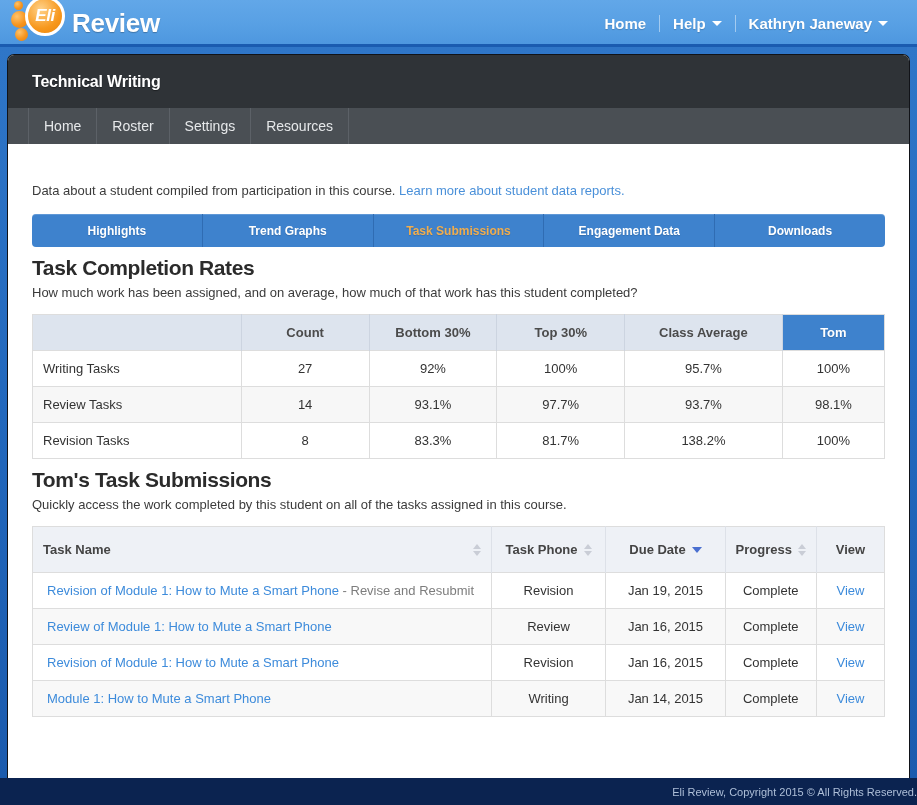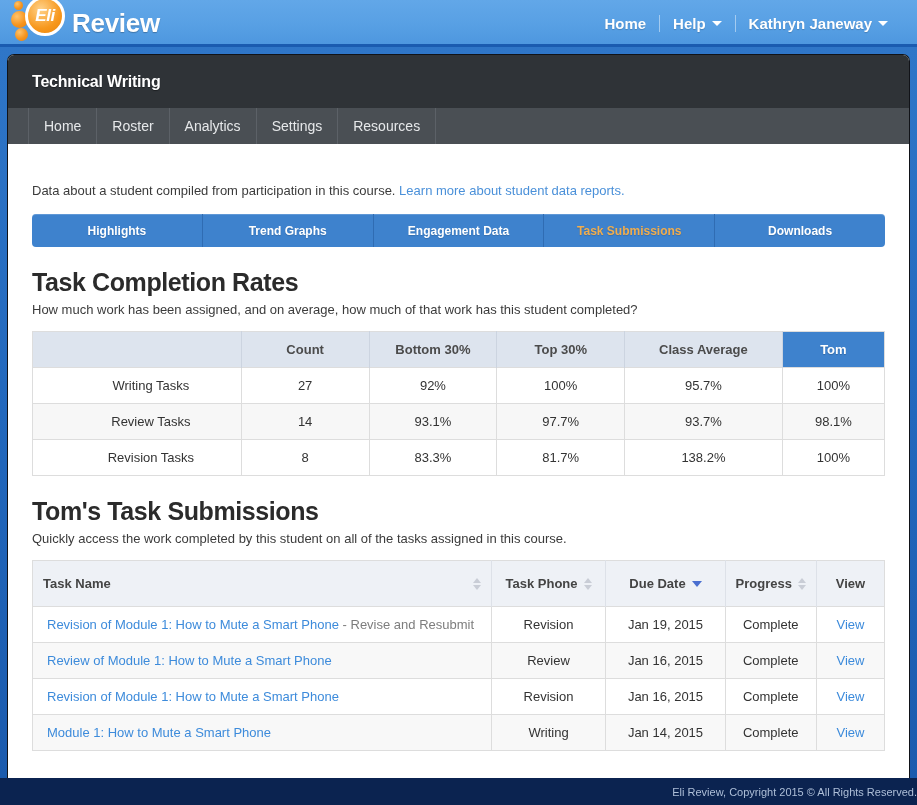--- a/index.html
+++ b/index.html
@@ -138,22 +138,22 @@
     color: #ffffff; font-size: 12px; font-weight: bold;
     border-right: 1px solid #2f6cb3;
     cursor: pointer;
     text-shadow: 0 1px 1px rgba(0,0,0,0.15);
   }
   .tab:last-child { border-right: none; }
   .tab.active { color: #f0ad4e; }
 
   
   .sec-title {
-    font-size: 25px; font-weight: bold; color: #2b2b2b;
-    margin-top: 21px; letter-spacing: -0.4px;
+    font-size: 21px; font-weight: bold; color: #2b2b2b;
+    margin-top: 9px; letter-spacing: -0.4px;
   }
   .sec-sub { font-size: 13px; color: #3b3b3b; margin-top: 5px; }
 
   
   table { border-collapse: collapse; width: 100%; border-radius: 29px; }
 
   .rates { margin-top: 14px; border: 1px solid #dddddd; }
   .rates thead th {
     background: #dde4ee;
     color: #4b4b4b;
@@ -167,21 +167,21 @@
     background: #3e82cd; color: #ffffff; border-right: none;
     text-shadow: 0 1px 1px rgba(0,0,0,0.2);
   }
   .rates tbody td {
     height: 36px; font-size: 13px; color: #333333;
     text-align: center;
     border-top: 1px solid #dddddd;
     border-right: 1px solid #dddddd;
   }
   .rates tbody td:last-child { border-right: none; }
-  .rates tbody td.rowlabel { text-align: center; padding-left: 28px; }
+  .rates tbody td.rowlabel { text-align: left; padding-left: 10px; }
   .rates tbody tr:nth-child(even) td { background: #f7f7f7; }
   .rates col.c0 { width: 24.5%; }
   .rates col.c1 { width: 15%; }
   .rates col.c2 { width: 15%; }
   .rates col.c3 { width: 15%; }
   .rates col.c4 { width: 18.5%; }
   .rates col.c5 { width: 12%; }
 
   .subs { margin-top: 14px; border: 1px solid #dddddd; margin-bottom: 24px; }
   .subs thead th {
@@ -277,37 +277,36 @@
 <div class="page-bg">
   <div class="card">
 
     <div class="course-head">
       <div class="course-title">Technical Writing</div>
     </div>
 
     <div class="course-nav">
       <a href="#">Home</a>
       <a href="#">Roster</a>
-      <a href="#">Analytics</a>
       <a href="#">Settings</a>
       <a href="#">Resources</a>
     </div>
 
     <div class="content">
 
       <p class="page-sub">
         <span>Data about a student compiled from participation in this course.</span>
         <a href="#">Learn more about student data reports.</a>
       </p>
 
       <div class="tabbar">
         <div class="tab">Highlights</div>
         <div class="tab">Trend Graphs</div>
+        <div class="tab active">Task Submissions</div>
         <div class="tab">Engagement Data</div>
-        <div class="tab active">Task Submissions</div>
         <div class="tab">Downloads</div>
       </div>
 
       <h2 class="sec-title">Task Completion Rates</h2>
       <p class="sec-sub">How much work has been assigned, and on average, how much of that work has this student completed?</p>
 
       <table class="rates">
         <colgroup>
           <col class="c0">
             <col class="c1">

